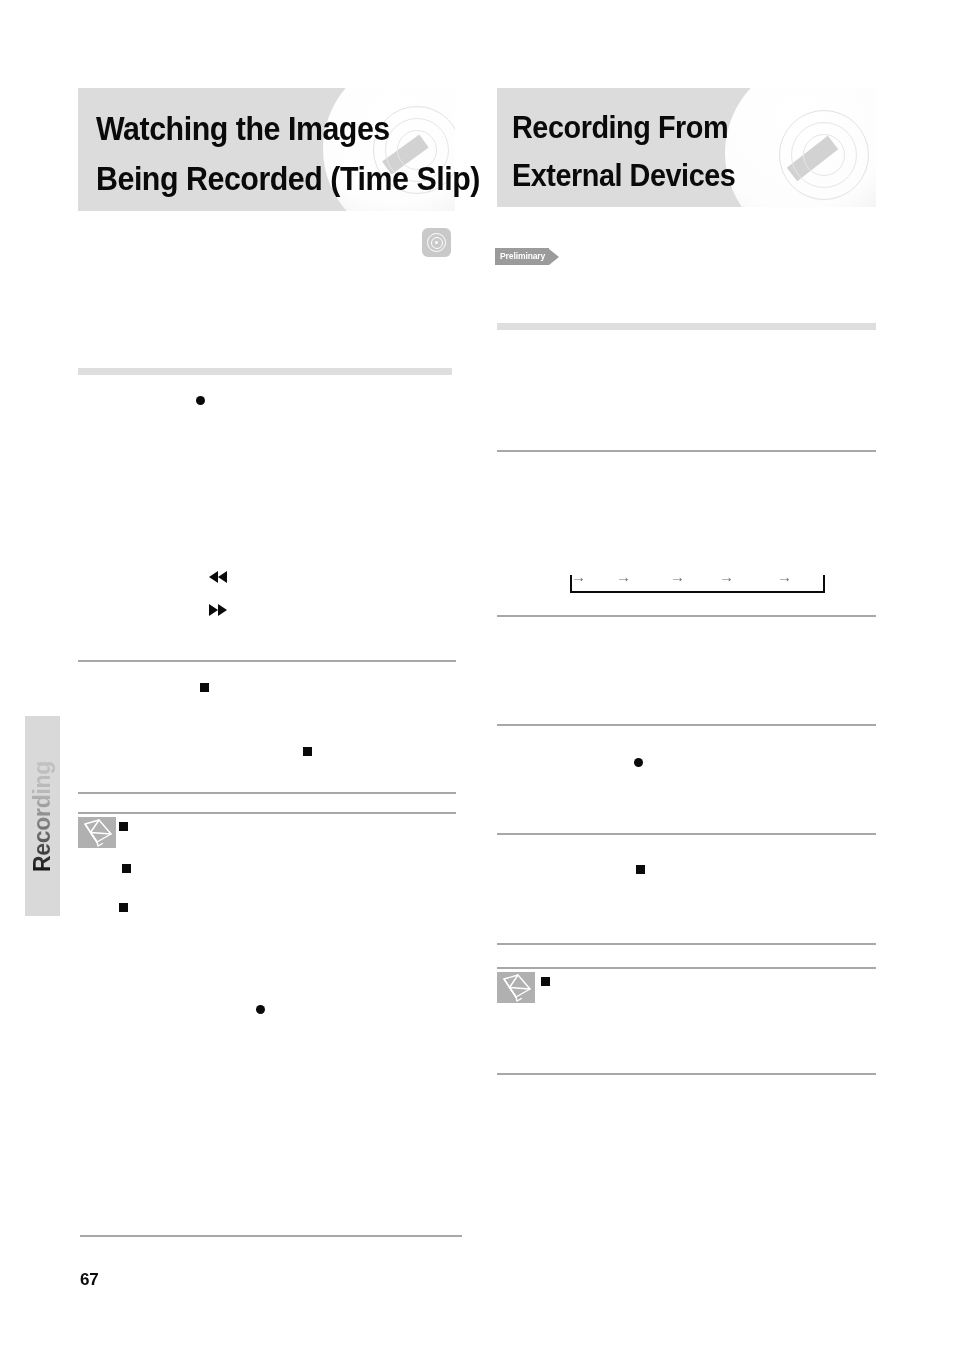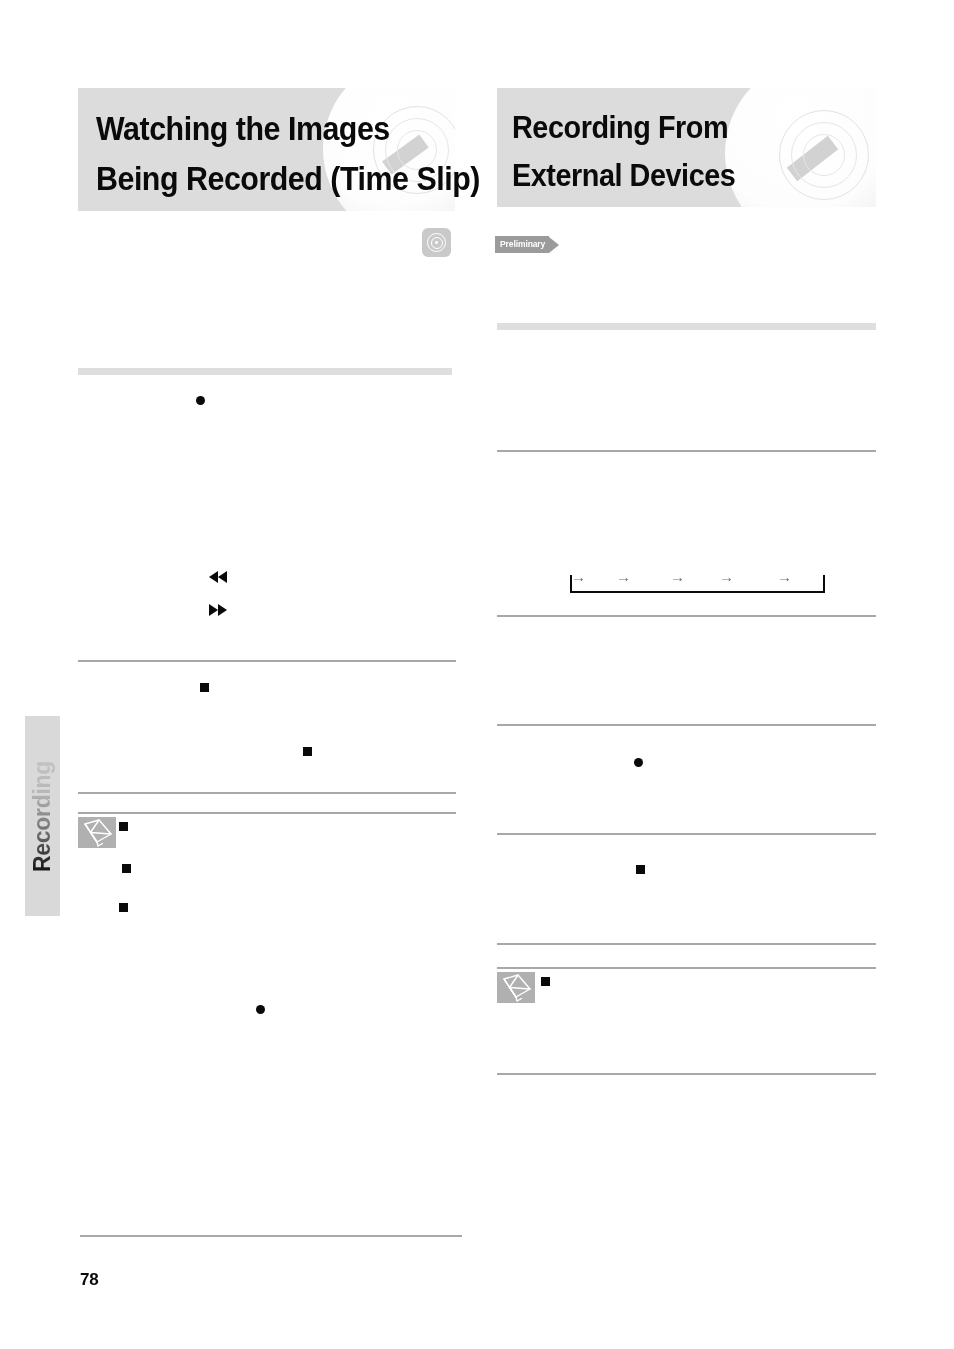--- a/index.html
+++ b/index.html
@@ -155,21 +155,21 @@
     width: 3px;
     height: 3px;
     border-radius: 50%;
     background: #ffffff;
   }
 
   
   .prelim-tag {
     position: absolute;
     left: 495px;
-    top: 236px;
+    top: 248px;
     height: 17px;
     display: flex;
     align-items: center;
   }
   .prelim-body {
     background: #9b9b9b;
     height: 17px;
     display: flex;
     align-items: center;
     padding: 0 4px 0 5px;
@@ -360,21 +360,21 @@
         <path d="M12.5 15.5 L19 25"></path>
       </g>
     </svg>
   </div>
   <div class="bullet-square" style="left:119px; top:822px;"></div>
   <div class="bullet-square" style="left:122px; top:864px;"></div>
   <div class="bullet-square" style="left:119px; top:903px;"></div>
   <div class="bullet-circle" style="left:256px; top:1005px;"></div>
 
   <div class="rule" style="left:80px; top:1235px; width:382px; height:2px;"></div>
-  <div class="page-number">78</div>
+  <div class="page-number">67</div>
 
   <div class="rule-thick" style="left:497px; top:323px; width:379px; height:7px;"></div>
   <div class="rule" style="left:497px; top:450px; width:379px; height:2px;"></div>
 
   <div class="flow">
     <div class="flow-bracket"></div>
     <span class="flow-arrow" style="left:1px;">→</span>
     <span class="flow-arrow" style="left:46px;">→</span>
     <span class="flow-arrow" style="left:100px;" data="">→</span>
     <span class="flow-arrow" style="left:149px;">→</span>

